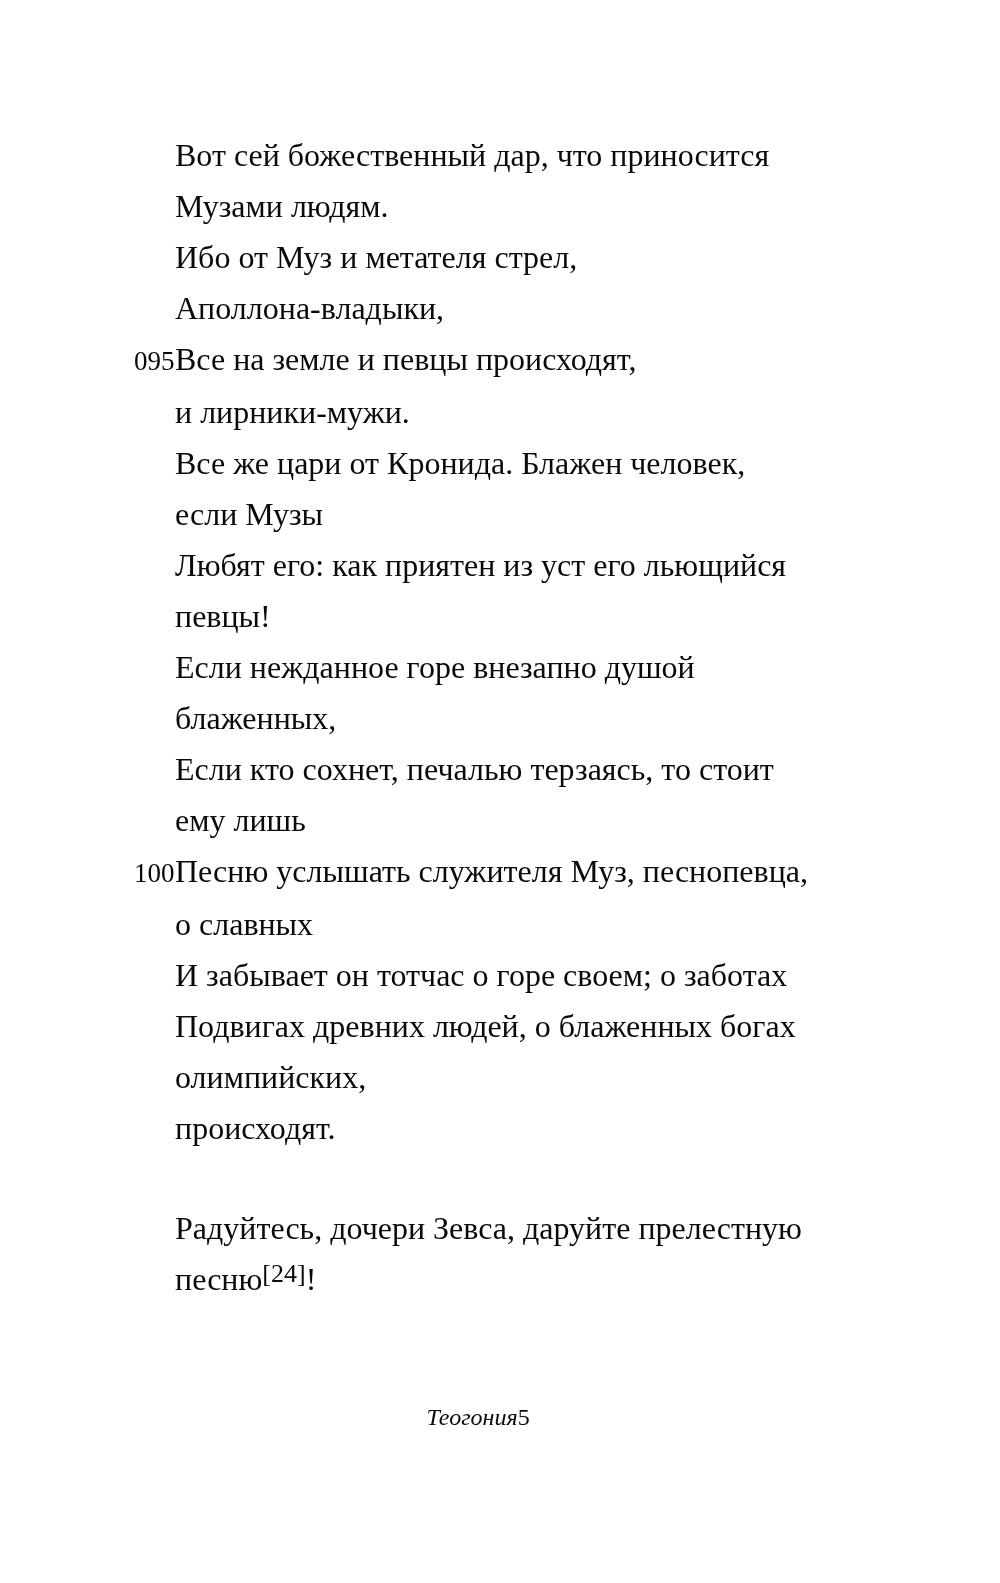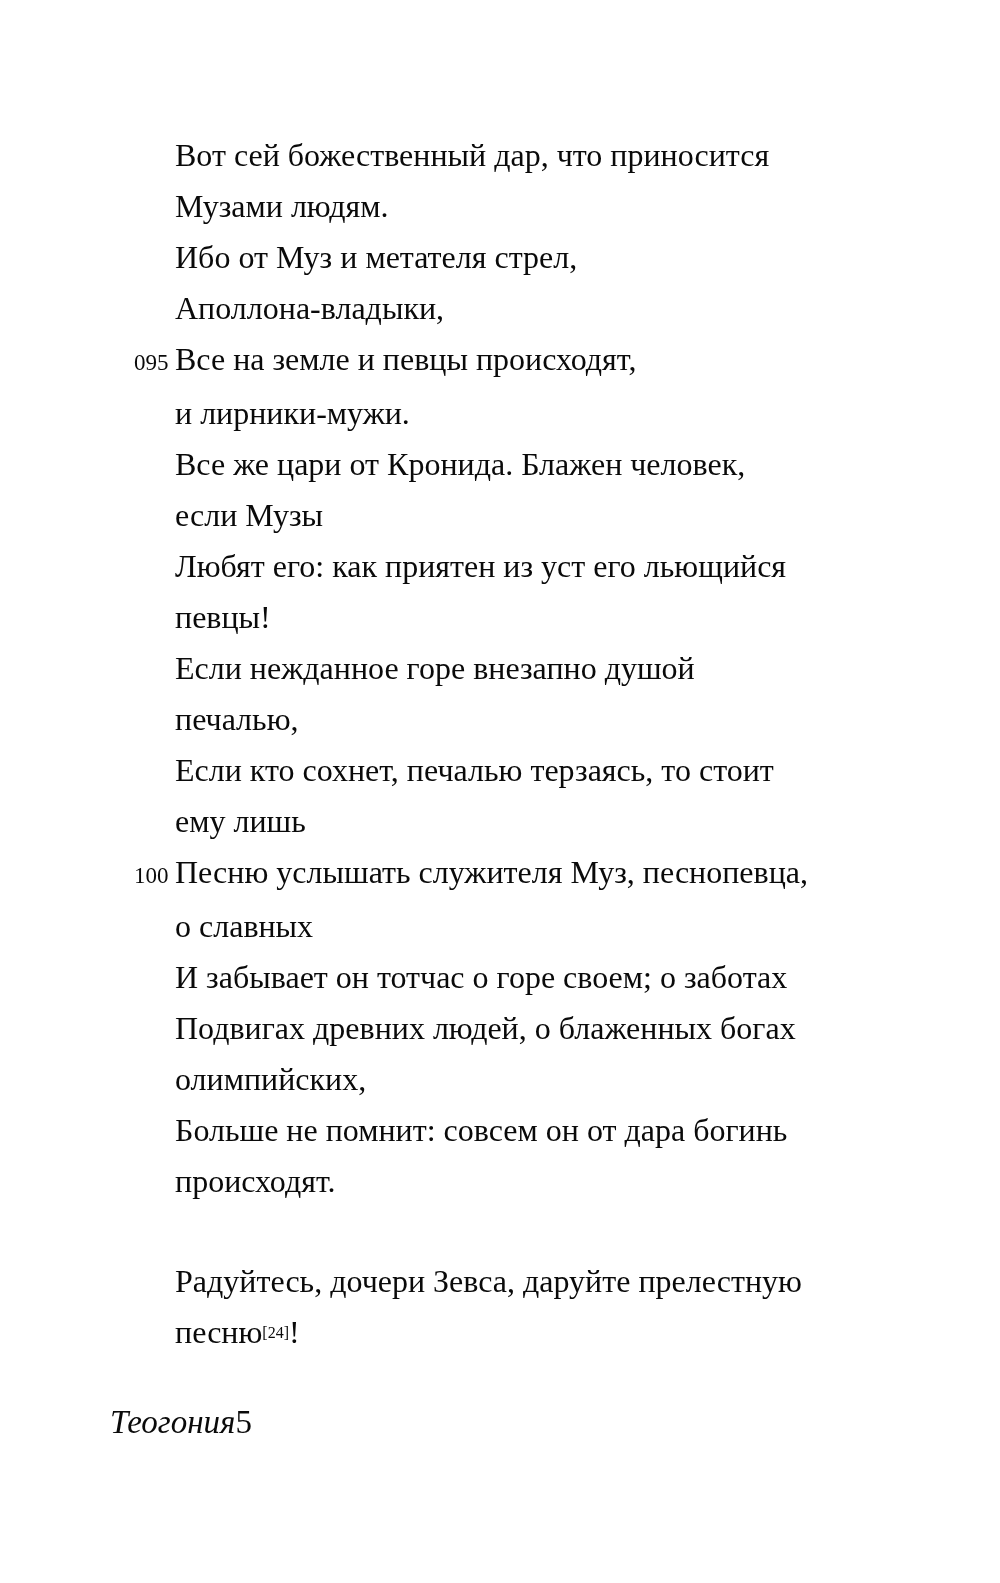--- a/index.html
+++ b/index.html
@@ -29,42 +29,42 @@
   }
   .vmain {
     text-align: left;
   }
   .vover {
   }
   .vnum {
     display: inline-block;
     width: 41px;
     margin-left: -41px;
-    font-size: 23px;
+    font-size: 27px;
     text-align: left;
   }
   .fnote {
-    font-size: 16px;
+    font-size: 26px;
     vertical-align: 0.32em;
     line-height: 0;
     text-decoration: none;
     color: inherit;
   }
   .stanza-break {
     height: 49px;
   }
   .footer {
     position: absolute;
     left: 110px;
     right: 154px;
     top: 1403px;
-    font-size: 33px;
+    font-size: 24px;
     line-height: 1.2;
     display: flex;
-    justify-content: flex-start;
+    justify-content: center;
     align-items: baseline;
   }
   .footer .running-title {
     font-style: italic;
   }
 </style>
 </head>
 <body>
 
 <div class="page">
@@ -90,21 +90,21 @@
     <div class="row vover"><span class="otext">если Музы</span></div>
   </div>
 
   <div class="verse">
     <div class="row vmain"><span class="vnum"></span><span class="vtext">Любят его: как приятен из уст его льющийся</span></div>
     <div class="row vover"><span class="otext">певцы!</span></div>
   </div>
 
   <div class="verse">
     <div class="row vmain"><span class="vnum"></span><span class="vtext">Если нежданное горе внезапно душой</span></div>
-    <div class="row vover"><span class="otext">печалью,</span></div>
+    <div class="row vover"><span class="otext">блаженных,</span></div>
   </div>
 
   <div class="verse">
     <div class="row vmain"><span class="vnum"></span><span class="vtext">Если кто сохнет, печалью терзаясь, то стоит</span></div>
     <div class="row vover"><span class="otext">ему лишь</span></div>
   </div>
 
   <div class="verse">
     <div class="row vmain"><span class="vnum">100</span><span class="vtext">Песню услышать служителя Муз, песнопевца,</span></div>
     <div class="row vover"><span class="otext">о славных</span></div>
@@ -114,21 +114,20 @@
     <div class="row vmain"><span class="vnum"></span><span class="vtext">И забывает он тотчас о горе своем; о заботах</span></div>
 
   </div>
 
   <div class="verse">
     <div class="row vmain"><span class="vnum"></span><span class="vtext">Подвигах древних людей, о блаженных богах</span></div>
     <div class="row vover"><span class="otext">олимпийских,</span></div>
   </div>
 
   <div class="verse">
-    <div class="row vmain"><span class="vnum"></span><span class="vtext">Больше не помнит: совсем он от дара богинь</span></div>
     <div class="row vover"><span class="otext">происходят.</span></div>
   </div>
 <div class="stanza-break"></div>
   <div class="verse">
     <div class="row vmain"><span class="vnum"></span><span class="vtext">Радуйтесь, дочери Зевса, даруйте прелестную</span></div>
     <div class="row vover"><span class="otext">песню</span><sup class="fnote">[24]</sup><span class="osuffix">!</span></div>
   </div>
 </div>
 
   <div class="footer">

